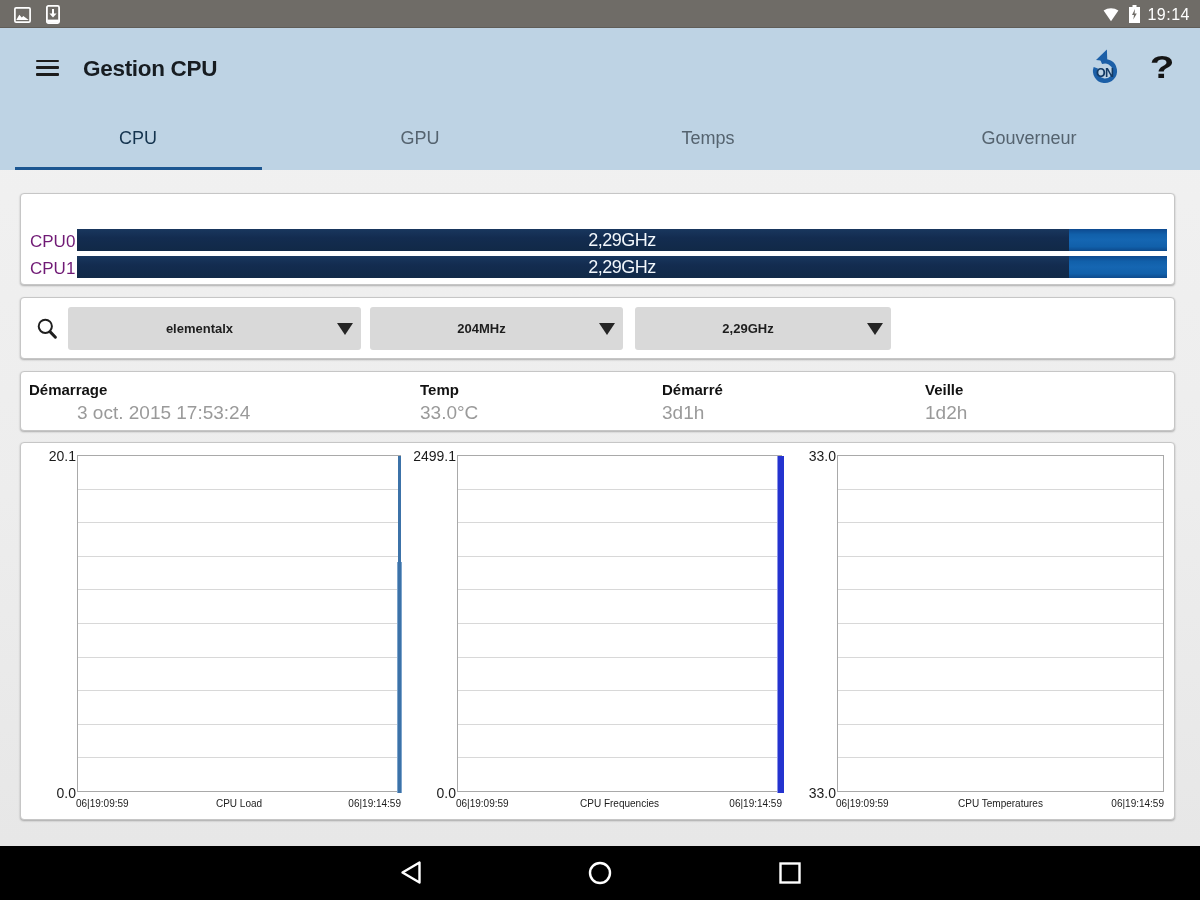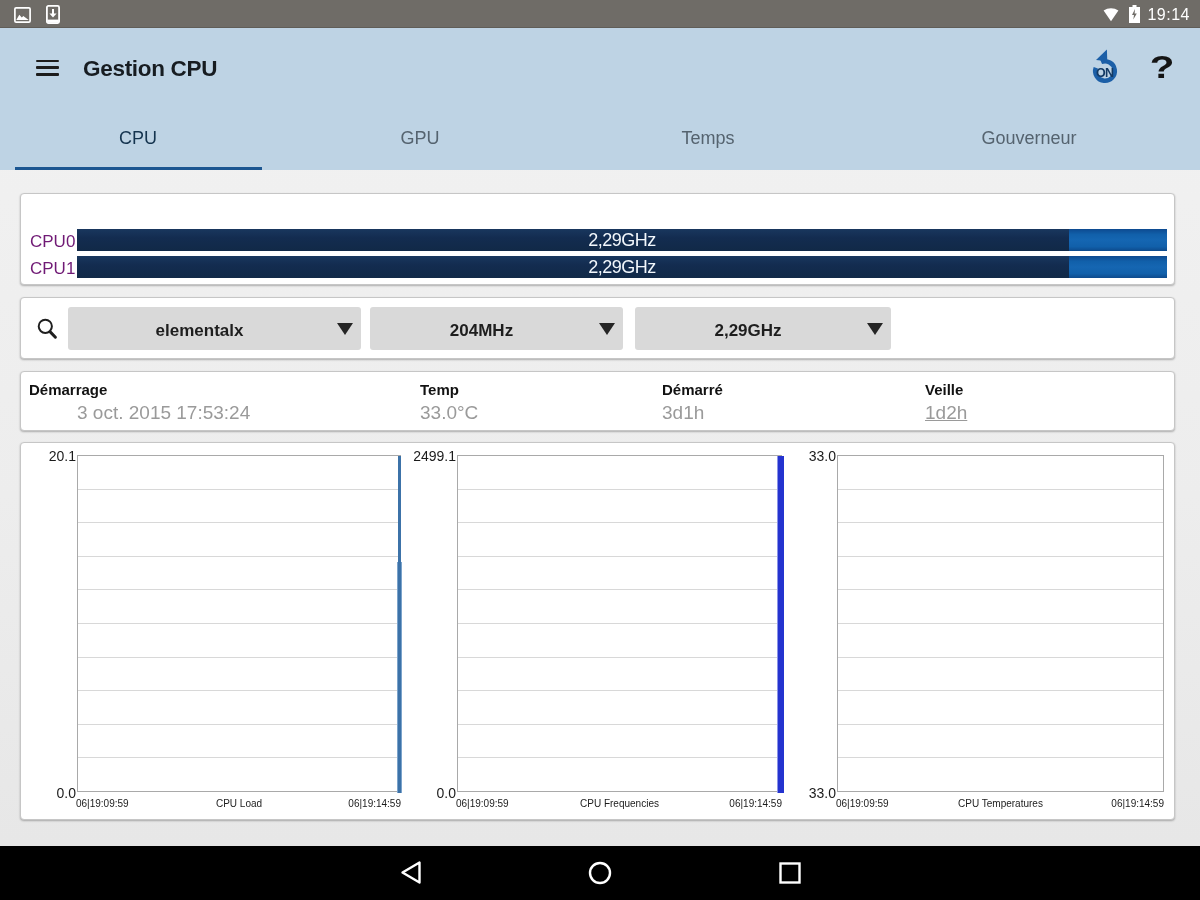--- a/index.html
+++ b/index.html
@@ -25,21 +25,21 @@
   .card { position:absolute; left:20px; width:1155px; background:#fff; border:1px solid #c6c6c6; border-radius:4px; box-shadow:0 1px 2px rgba(0,0,0,0.28); }
 
   
   .pbar { position:absolute; background:linear-gradient(180deg,#0d4a90 0%,#1160aa 25%,#1566b2 50%,#1160aa 80%,#0d4a8c 100%); overflow:hidden; }
   .pfill { position:absolute; top:0; bottom:0; background:linear-gradient(180deg,#19375e 0%,#132c50 40%,#112947 100%); }
   .ptext { position:absolute; top:0; left:0; right:0; height:100%; color:#f2f7fc; font-size:18px; letter-spacing:-0.5px; text-align:center; }
   .cpulabel { position:absolute; left:9px; color:#701a75; font-size:17px; }
 
   
   .dd { position:absolute; top:9px; height:43px; background:#d9d9d9; border-radius:3px; }
-  .ddtext { position:absolute; left:0; top:14px; font-size:17px; font-weight:700; color:#1e1e1e; text-align:center; }
+  .ddtext { position:absolute; left:0; top:14px; font-size:13px; font-weight:700; color:#1e1e1e; text-align:center; }
   .ddarrow { position:absolute; right:8px; top:16px; width:0; height:0; border-left:8.5px solid transparent; border-right:8.5px solid transparent; border-top:12px solid #252525; }
 
   
   .c3l { position:absolute; top:9px; font-size:15px; font-weight:700; color:#121212; }
   .c3v { position:absolute; top:30px; font-size:19px; color:#9a9a9a; }
 
   
   .plot { position:absolute; top:12px; height:337px; background:#fff; border:1px solid #a9a9a9;
     background-image:repeating-linear-gradient(180deg, transparent 0px, transparent 32.6px, #d8d8d8 32.6px, #d8d8d8 33.6px); }
   .ylab { position:absolute; width:60px; text-align:right; font-size:14px; color:#1b1b1b; }
@@ -124,21 +124,21 @@
   </div>
 
   <div class="card" style="top:371px; height:60px;">
     <div class="c3l" style="left:8px;">Démarrage</div>
     <div class="c3v" style="left:8px;margin-left:48px;">3 oct. 2015 17:53:24</div>
     <div class="c3l" style="left:399px;">Temp</div>
     <div class="c3v" style="left:399px;">33.0°C</div>
     <div class="c3l" style="left:641px;">Démarré</div>
     <div class="c3v" style="left:641px;">3d1h</div>
     <div class="c3l" style="left:904px;">Veille</div>
-    <div class="c3v" style="left:904px;text-decoration:underline;">1d2h</div>
+    <div class="c3v" style="left:904px;">1d2h</div>
   </div>
 
   <div class="card" style="top:442px; height:378px;">
 
     <div class="ylab" style="left:-5px; top:5px;">20.1</div>
     <div class="ylab" style="left:-5px; top:342px;">0.0</div>
     <div class="plot" style="left:56px; width:324px;">
       <div class="abs" style="right:-2px;top:106px;width:5.5px;height:231px;background:#7ba3cb;"></div>
         <div class="abs" style="right:-1px;top:0;width:3px;height:106px;background:#7ba3cb;"></div>
       <div class="abs" style="right:-0.5px;top:0;width:2.5px;height:337px;background:#3c72a8;"></div>

